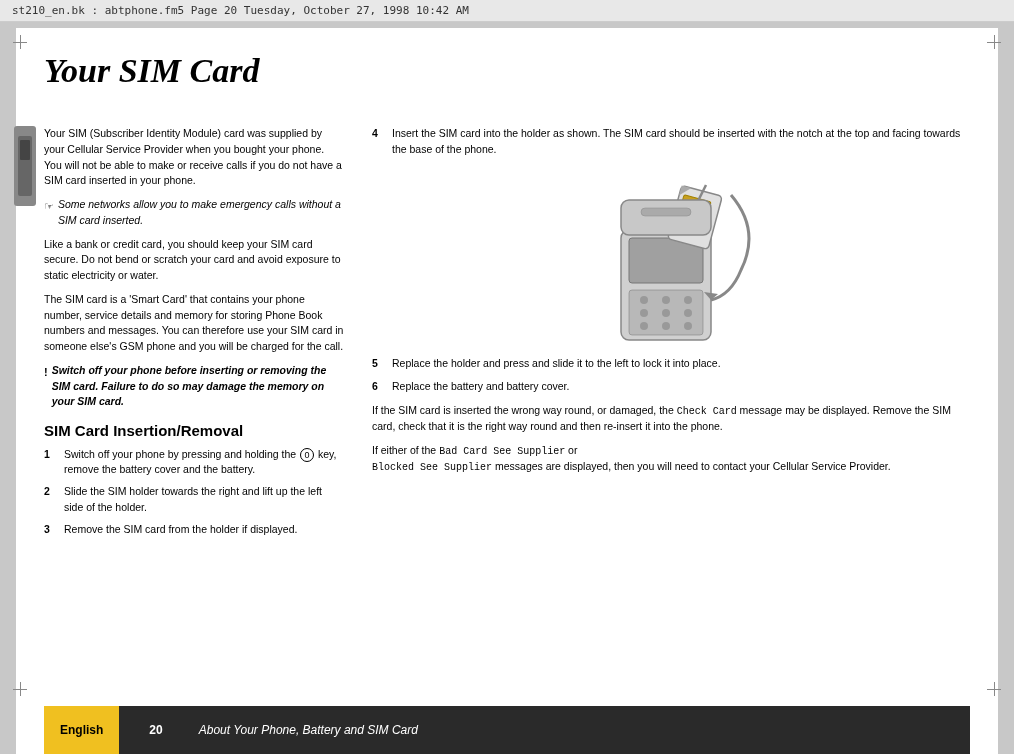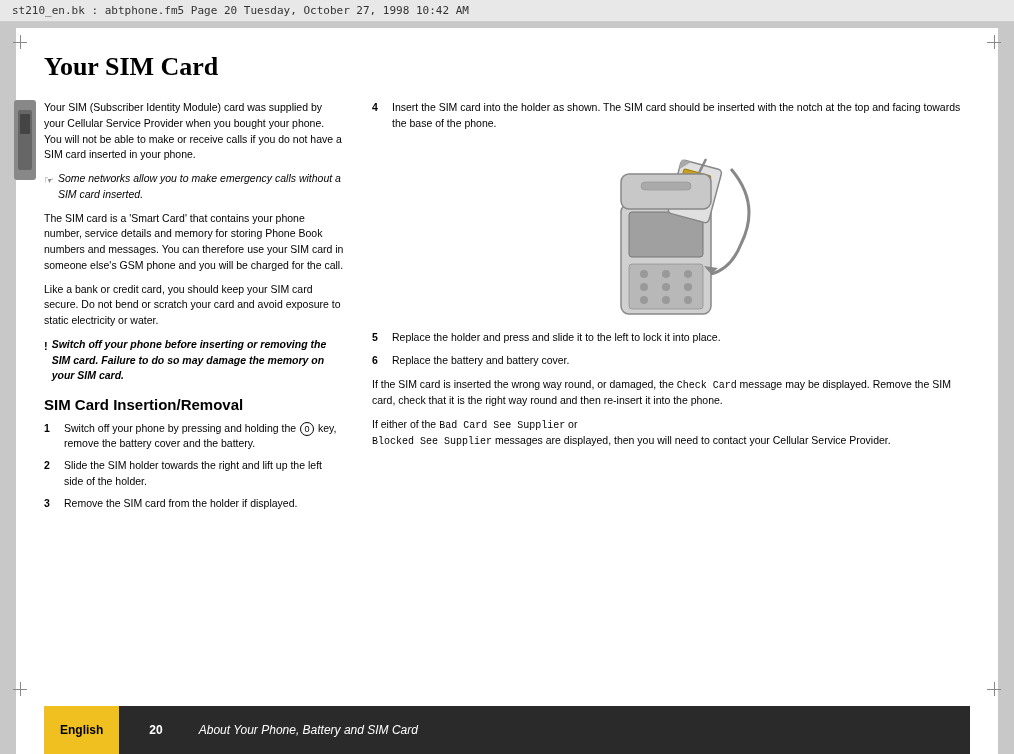--- a/index.html
+++ b/index.html
@@ -56,24 +56,25 @@
       top: 50%;
       left: 3px;
     }
     .crosshair.tl { top: 10px; left: 10px; }
     .crosshair.tr { top: 10px; right: 10px; }
     .crosshair.bl { bottom: 55px; left: 10px; }
     .crosshair.br { bottom: 55px; right: 10px; }
 
     .page-title {
       font-family: Georgia, 'Times New Roman', serif;
-      font-size: 26px;
+      font-size: 34px;
+      font-style: italic;
       font-weight: bold;
       color: #000;
-      margin-bottom: 18px;
+      margin-bottom: 36px;
     }
 
     .two-col {
       display: flex;
       gap: 28px;
       flex: 1;
     }
 
     .col-left {
       flex: 0 0 300px;
@@ -307,22 +308,22 @@
             <div class="phone-icon-inner"></div>
           </div>
 
           <p class="para">Your SIM (Subscriber Identity Module) card was supplied by your Cellular Service Provider when you bought your phone. You will not be able to make or receive calls if you do not have a SIM card inserted in your phone.</p>
 
           <div class="note-box">
             <span class="note-icon">☞</span>
             <span class="note-text">Some networks allow you to make emergency calls without a SIM card inserted.</span>
           </div>
 
+          <p class="para">Like a bank or credit card, you should keep your SIM card secure. Do not bend or scratch your card and avoid exposure to static electricity or water.</p>
           <p class="para">The SIM card is a 'Smart Card' that contains your phone number, service details and memory for storing Phone Book numbers and messages. You can therefore use your SIM card in someone else's GSM phone and you will be charged for the call.</p>
-          <p class="para">Like a bank or credit card, you should keep your SIM card secure. Do not bend or scratch your card and avoid exposure to static electricity or water.</p>
 
           <div class="warning-box">
             <span class="warning-icon">!</span>
             <span class="warning-text">Switch off your phone before inserting or removing the SIM card. Failure to do so may damage the memory on your SIM card.</span>
           </div>
 
           <div class="section-heading">SIM Card Insertion/Removal</div>
 
           <ul class="numbered-list">
             <li>

